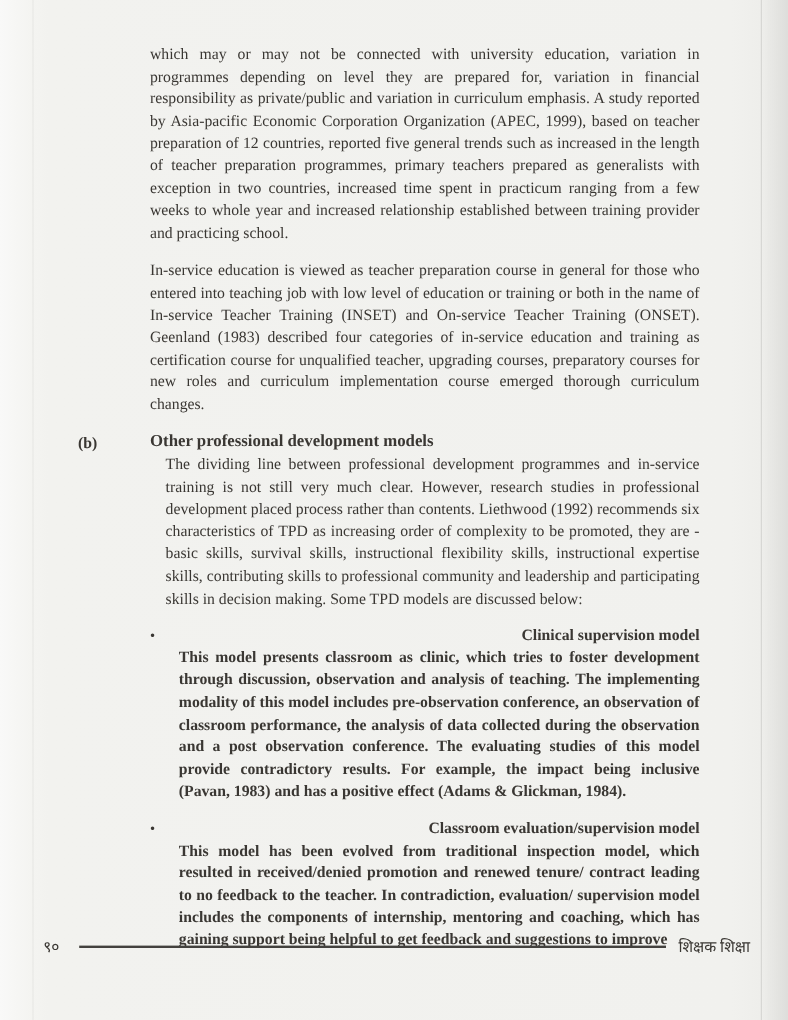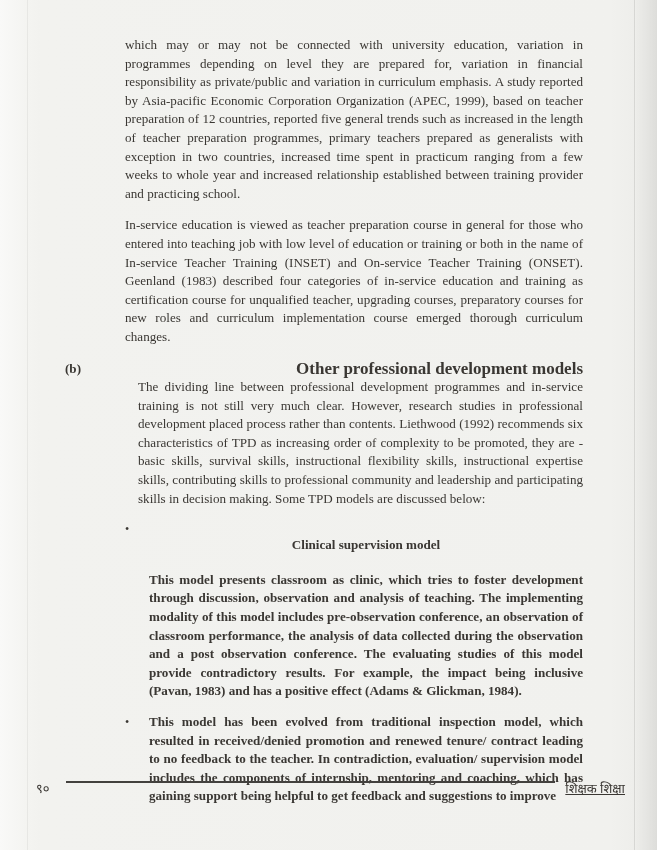--- a/index.html
+++ b/index.html
@@ -29,46 +29,46 @@
     font-size: 13.1px; line-height: 18.6px;
     text-align: justify;
   }
   .para { margin: 0 0 13px 0; }
   .section { position: relative; margin-top: 1px; }
   .section-marker {
     position: absolute; left: -60px; top: 0;
     font-weight: 700;
   }
   .section-heading {
-    margin: 0; font-size: 17px; line-height: 18.6px;
-    font-weight: 700; text-align: right; font-family: Liberation Serif, serif;
+    margin: 0; font-size: 14px; line-height: 18.6px;
+    font-weight: 700; text-align: left; font-family: Liberation Serif, serif;
   }
   .section-body { margin: 0 0 12px 13px; }
   .bullet-item { display: flex; margin-top: 12px; }
   .bullet-marker {
     width: 24px; flex: 0 0 24px;
     font-size: 12px; line-height: 18.6px; text-align: left;
   }
   .bullet-content { flex: 1; }
   .bullet-heading {
-    margin: 16px; font-size: 13.1px; line-height: 18.6px;
-    font-weight: 700; text-align: center;
+    margin: 0; font-size: 13.1px; line-height: 18.6px;
+    font-weight: 700; text-align: right;
   }
   .bullet-body { margin: 0; font-weight: bold; }
   .footer {
     position: absolute; left: 36px; right: 32px; top: 779px;
-    display: flex; 
+    display: flex; align-items: center;
     font-size: 13px; color: #3a3733;
   }
   .footer-page-number { flex: 0 0 auto; margin-right: 16px; }
   .footer-rule {
     flex: 1 1 auto; height: 2px; background: #43413e;
     margin-right: 10px; margin-top: 2px;
   }
-  .footer-journal { flex: 0 0 auto; text-decoration: underline; }
+  .footer-journal { flex: 0 0 auto; }
 </style>
 </head>
 <body>
 
 <div class="page">
   <div class="edge-left"></div>
 
   <div class="content">
 
     <p class="para">which may or may not be connected with university education, variation in programmes depending on level they are prepared for, variation in financial responsibility as private/public and variation in curriculum emphasis. A study reported by Asia-pacific Economic Corporation Organization (APEC, 1999), based on teacher preparation of 12 countries, reported five general trends such as increased in the length of teacher preparation programmes, primary teachers prepared as generalists with exception in two countries, increased time spent in practicum ranging from a few weeks to whole year and increased relationship established between training provider and practicing school.</p>
@@ -84,20 +84,21 @@
         <span class="bullet-marker">•</span>
         <div class="bullet-content">
           <h4 class="bullet-heading">Clinical supervision model</h4>
           <p class="bullet-body">This model presents classroom as clinic, which tries to foster development through discussion, observation and analysis of teaching. The implementing modality of this model includes pre-observation conference, an observation of classroom performance, the analysis of data collected during the observation and a post observation conference. The evaluating studies of this model provide contradictory results. For example, the impact being inclusive (Pavan, 1983) and has a positive effect (Adams &amp; Glickman, 1984).</p>
         </div>
       </div>
 
       <div class="bullet-item">
         <span class="bullet-marker">•</span>
         <div class="bullet-content">
+          <h4 class="bullet-heading">Classroom evaluation/supervision model</h4>
           <p class="bullet-body">This model has been evolved from traditional inspection model, which resulted in received/denied promotion and renewed tenure/ contract leading to no feedback to the teacher. In contradiction, evaluation/ supervision model includes the components of internship, mentoring and coaching, which has gaining support being helpful to get feedback and suggestions to improve</p>
         </div>
       </div>
     </div>
 
   </div>
 
   <div class="footer">
     <span class="footer-page-number">९०</span>
     <span class="footer-rule"></span>

